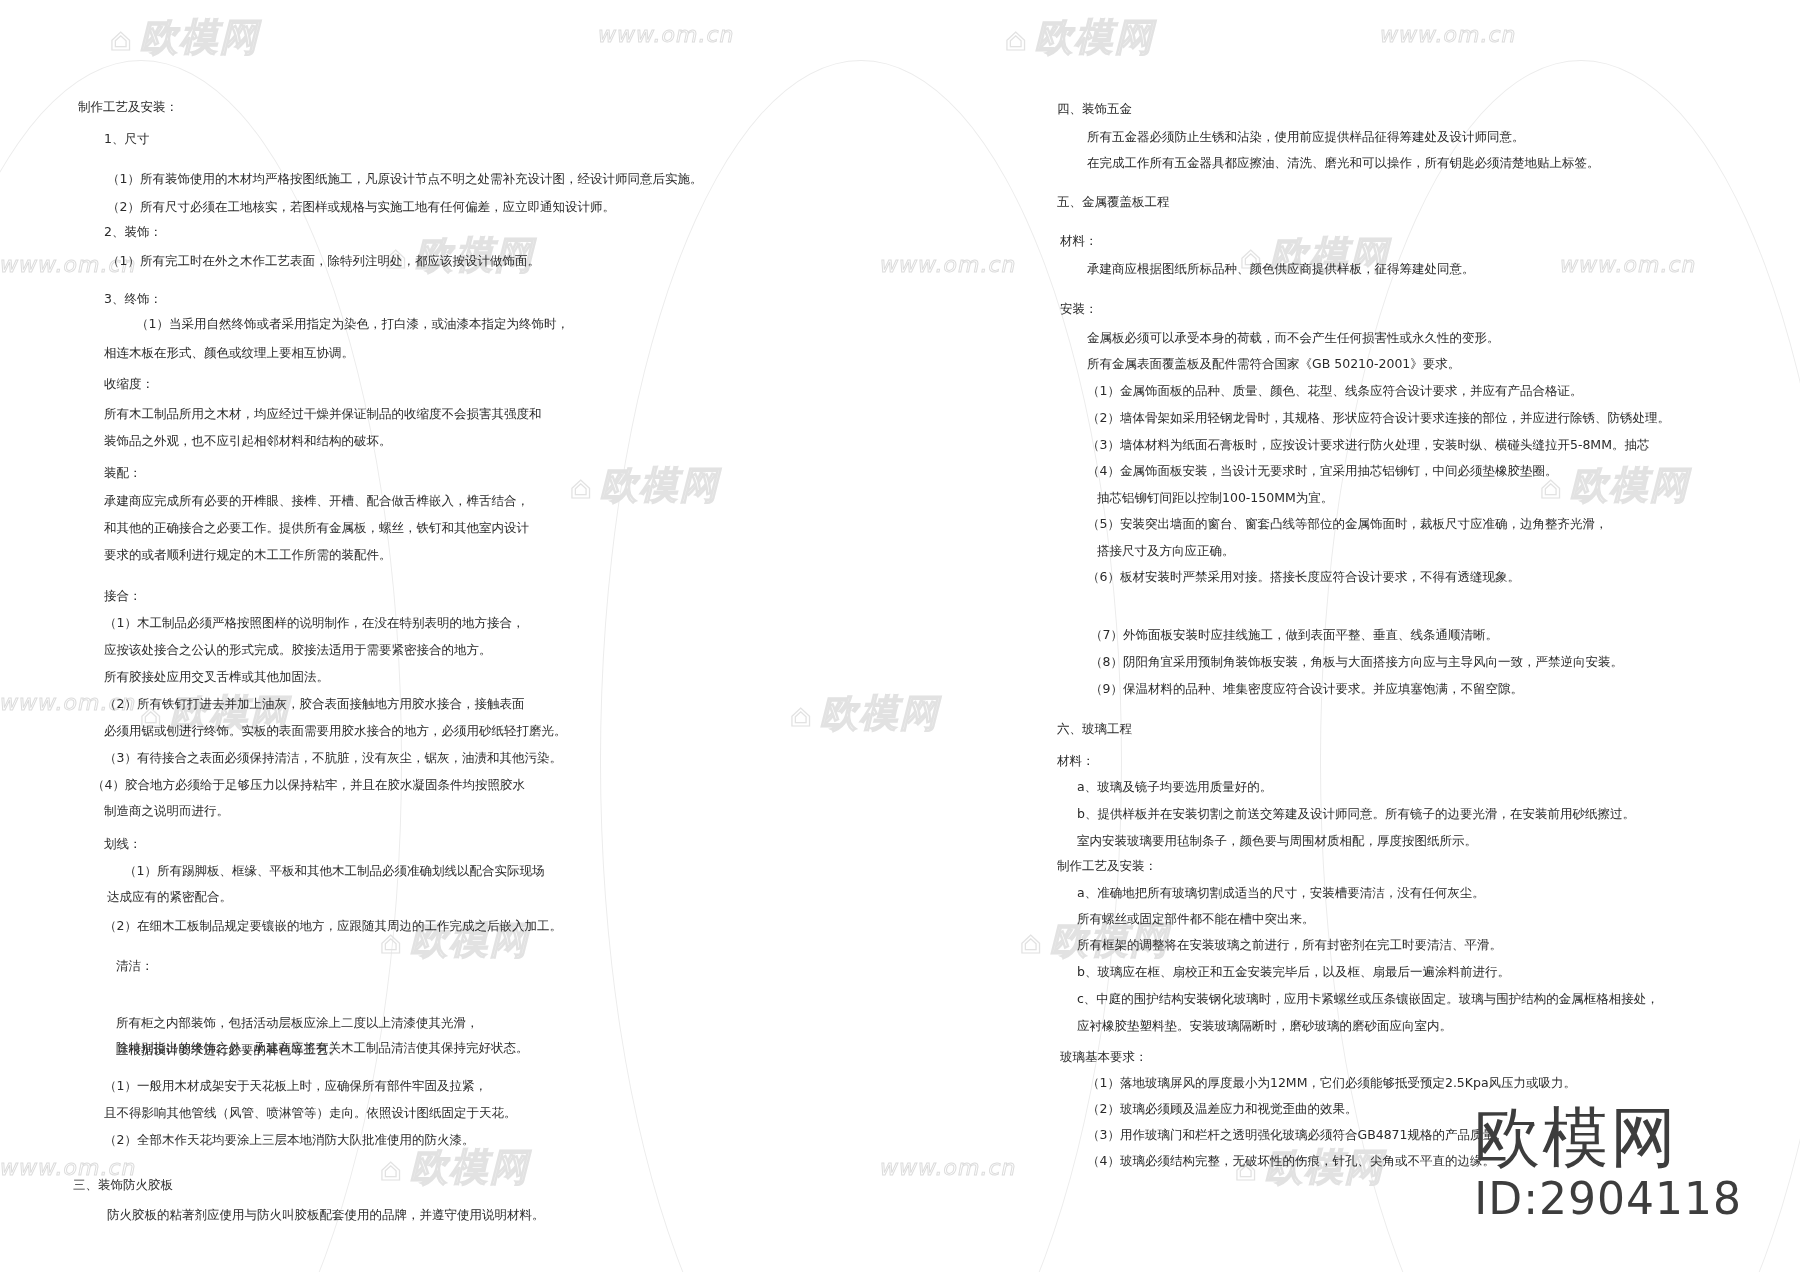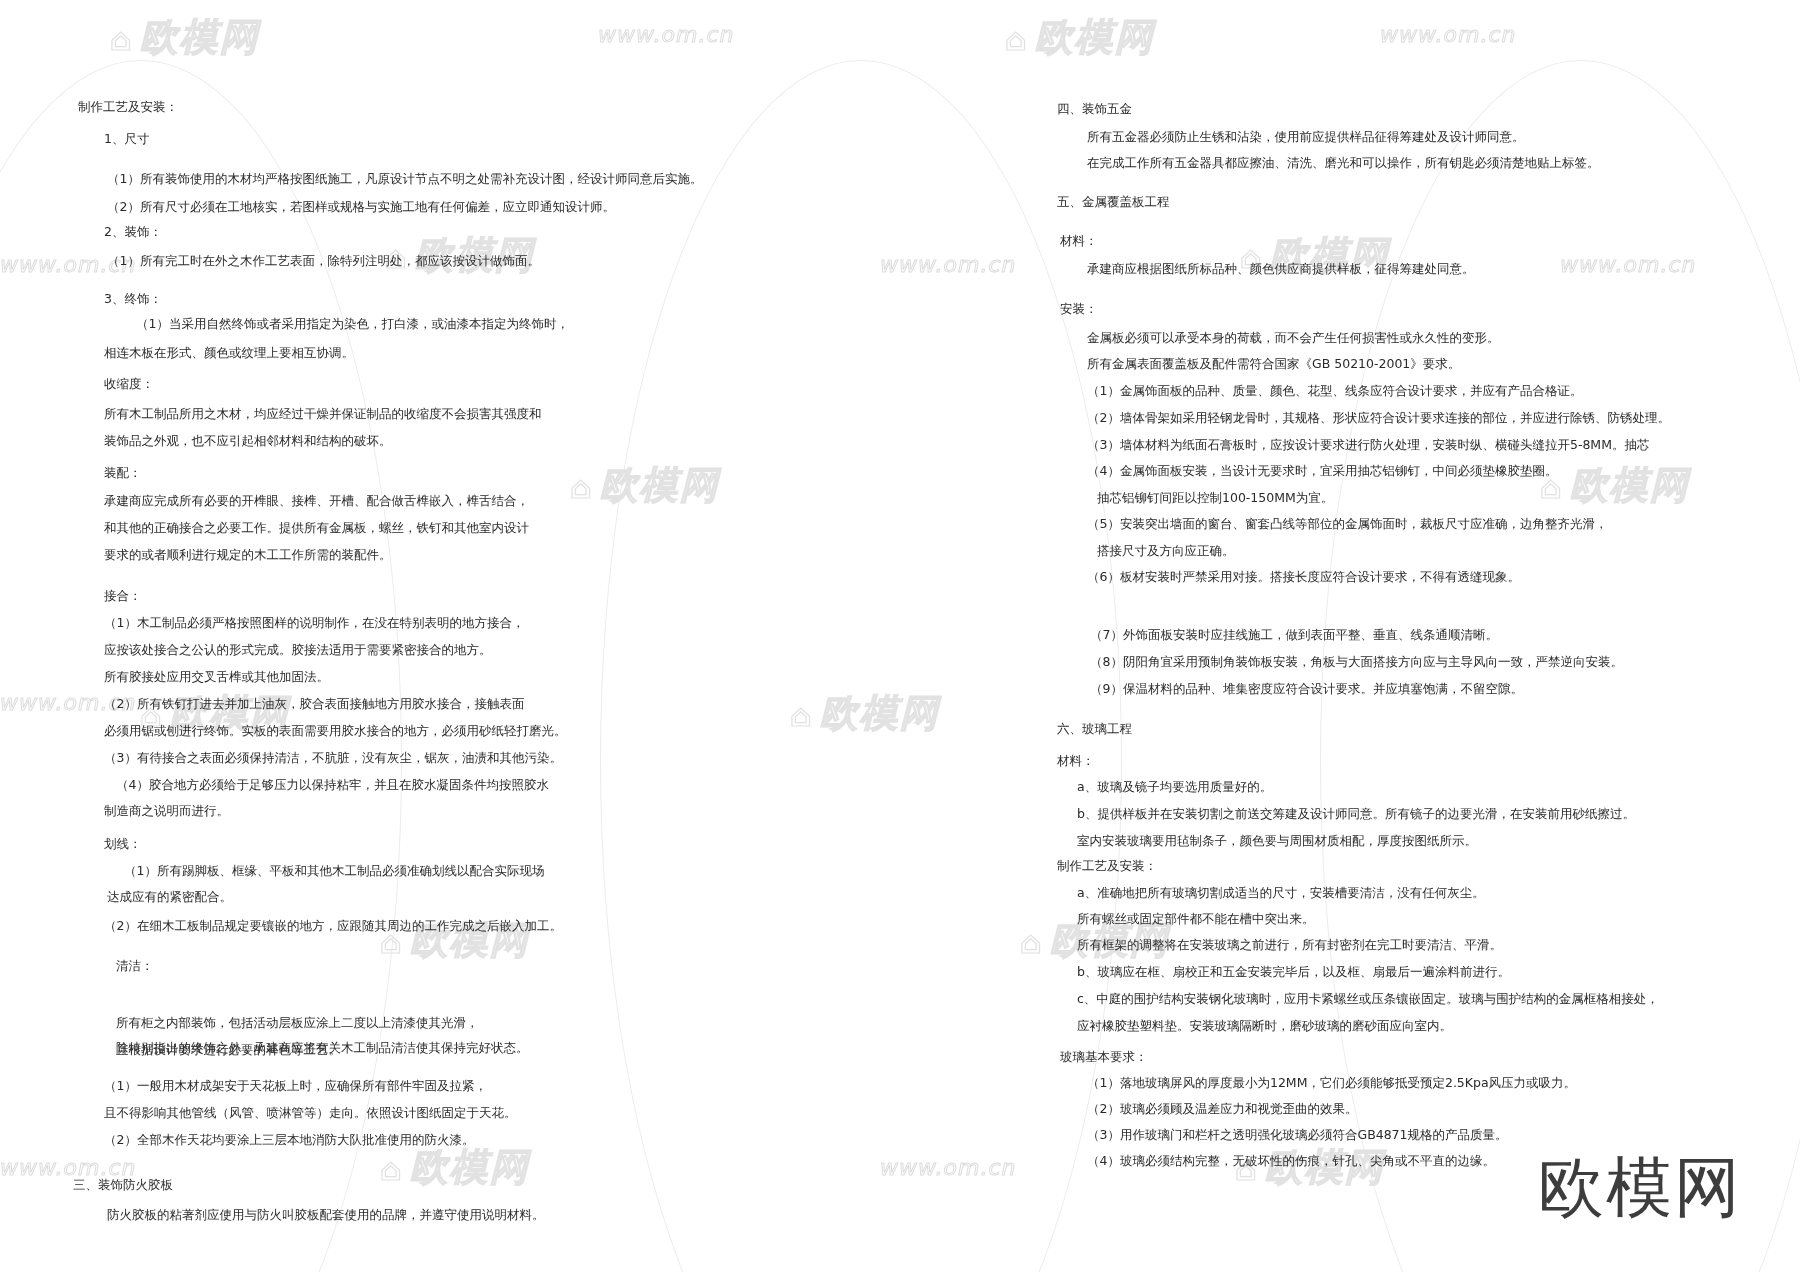--- a/index.html
+++ b/index.html
@@ -80,21 +80,21 @@
     <div class="line" style="left: 104px; top: 493px;">承建商应完成所有必要的开榫眼、接榫、开槽、配合做舌榫嵌入，榫舌结合，</div>
     <div class="line" style="left: 104px; top: 520px;">和其他的正确接合之必要工作。提供所有金属板，螺丝，铁钉和其他室内设计</div>
     <div class="line" style="left: 104px; top: 547px;">要求的或者顺利进行规定的木工工作所需的装配件。</div>
     <div class="line" style="left: 104px; top: 588px;">接合：</div>
     <div class="line" style="left: 104px; top: 615px;">（1）木工制品必须严格按照图样的说明制作，在没在特别表明的地方接合，</div>
     <div class="line" style="left: 104px; top: 642px;">应按该处接合之公认的形式完成。胶接法适用于需要紧密接合的地方。</div>
     <div class="line" style="left: 104px; top: 669px;">所有胶接处应用交叉舌榫或其他加固法。</div>
     <div class="line" style="left: 104px; top: 696px;">（2）所有铁钉打进去并加上油灰，胶合表面接触地方用胶水接合，接触表面</div>
     <div class="line" style="left: 104px; top: 723px;">必须用锯或刨进行终饰。实板的表面需要用胶水接合的地方，必须用砂纸轻打磨光。</div>
     <div class="line" style="left: 104px; top: 750px;">（3）有待接合之表面必须保持清洁，不肮脏，没有灰尘，锯灰，油渍和其他污染。</div>
-    <div class="line" style="left: 116px; top: 777px;">（4）胶合地方必须给于足够压力以保持粘牢，并且在胶水凝固条件均按照胶水</div>
+    <div class="line" style="left: 92px; top: 777px;">（4）胶合地方必须给于足够压力以保持粘牢，并且在胶水凝固条件均按照胶水</div>
     <div class="line" style="left: 104px; top: 803px;">制造商之说明而进行。</div>
     <div class="line" style="left: 104px; top: 836px;">划线：</div>
     <div class="line" style="left: 104px; top: 863px; margin-left: 20px;">（1）所有踢脚板、框缘、平板和其他木工制品必须准确划线以配合实际现场</div>
     <div class="line" style="left: 107px; top: 889px;">达成应有的紧密配合。</div>
     <div class="line" style="left: 104px; top: 918px;">（2）在细木工板制品规定要镶嵌的地方，应跟随其周边的工作完成之后嵌入加工。</div>
     <div class="line" style="left: 116px; top: 958px;">清洁：</div>
     <div class="line" style="left: 116px; top: 1040px; text-align: center;">除特别指出的终饰之外，承建商应将有关木工制品清洁使其保持完好状态。</div>
     <div class="line" style="left: 116px; top: 1015px;">所有柜之内部装饰，包括活动层板应涂上二度以上清漆使其光滑，</div>
     <div class="line" style="left: 116px; top: 1042px;">且根据设计要求进行必要的补色等工艺。</div>
     <div class="line" style="left: 104px; top: 1078px;">（1）一般用木材成架安于天花板上时，应确保所有部件牢固及拉紧，</div>
@@ -138,13 +138,14 @@
     <div class="line" style="left: 1077px; top: 1018px;">应衬橡胶垫塑料垫。安装玻璃隔断时，磨砂玻璃的磨砂面应向室内。</div>
     <div class="line" style="left: 1060px; top: 1049px;">玻璃基本要求：</div>
     <div class="line" style="left: 1087px; top: 1075px;">（1）落地玻璃屏风的厚度最小为12MM，它们必须能够抵受预定2.5Kpa风压力或吸力。</div>
     <div class="line" style="left: 1087px; top: 1101px;">（2）玻璃必须顾及温差应力和视觉歪曲的效果。</div>
     <div class="line" style="left: 1087px; top: 1127px;">（3）用作玻璃门和栏杆之透明强化玻璃必须符合GB4871规格的产品质量。</div>
     <div class="line" style="left: 1087px; top: 1153px;">（4）玻璃必须结构完整，无破坏性的伤痕，针孔、尖角或不平直的边缘。</div>
   </div>
 
 <div class="brand">
   <div class="name">欧模网</div>
+  <div class="id">ID:2904118</div>
 </div>
 
 </body></html>

